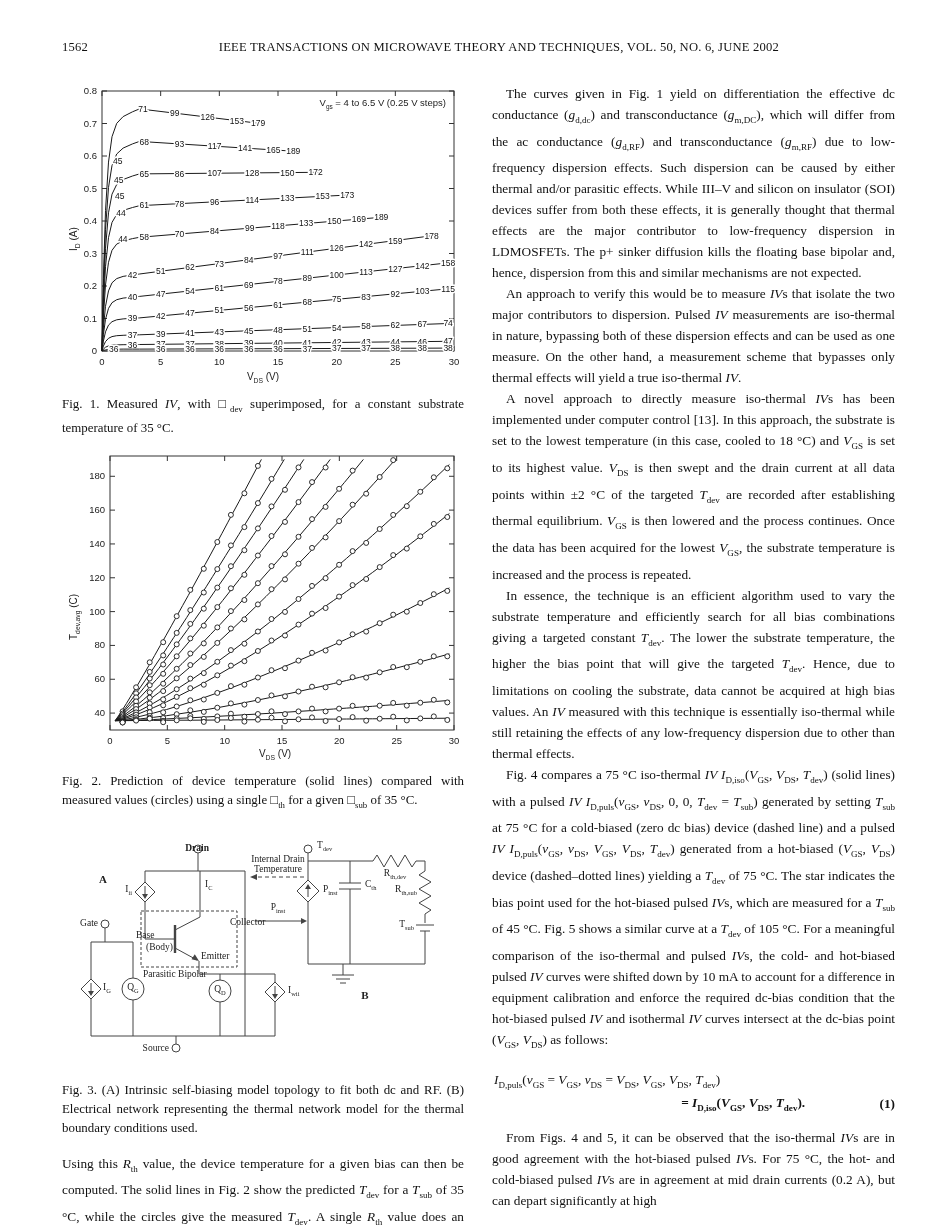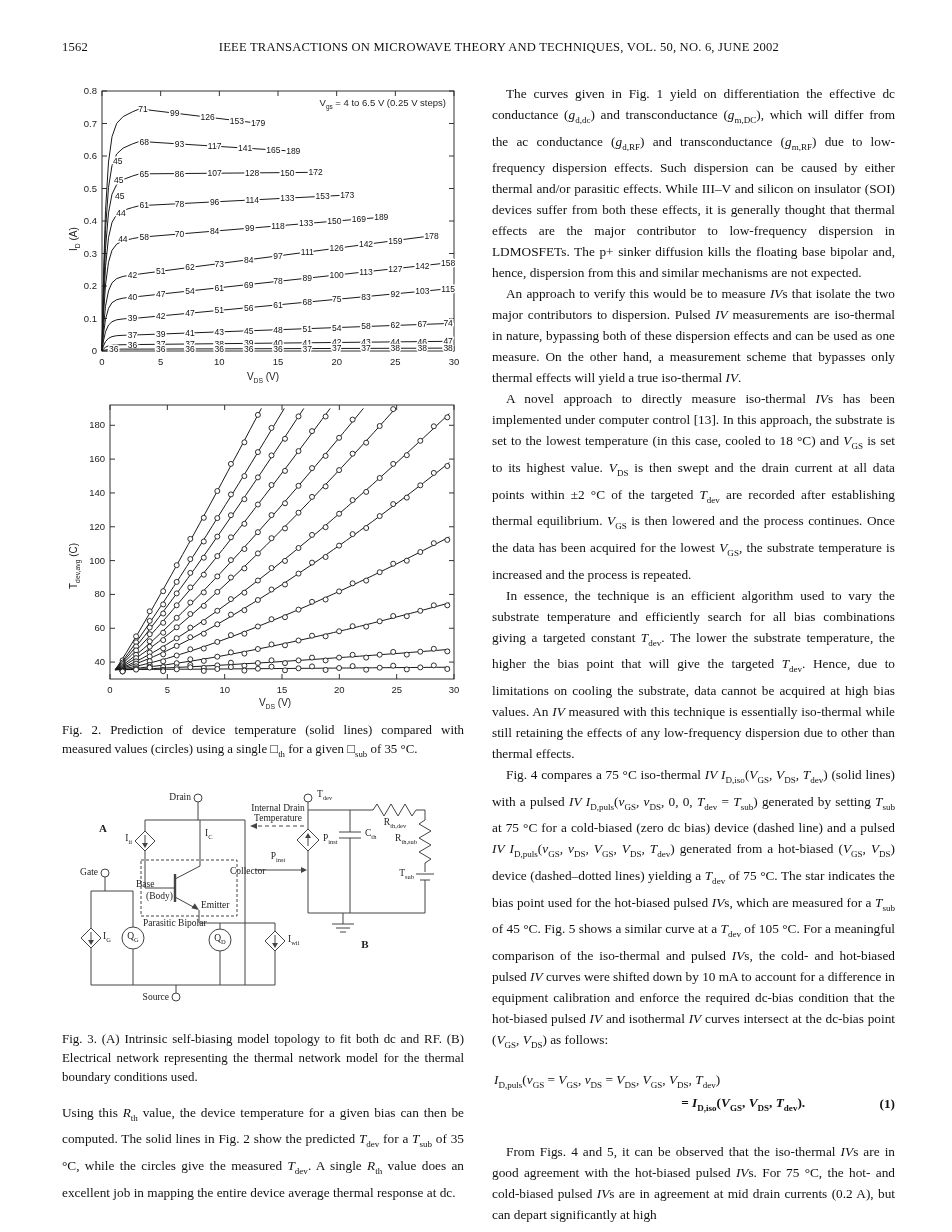--- a/index.html
+++ b/index.html
@@ -25,21 +25,21 @@
   .ylrot{transform:rotate(-90deg);transform-origin:left top;}
   sub{font-size:68%;}
   
   .fig3{position:relative;width:380px;height:242px;margin:14px auto 0 auto;}
   .c3{position:absolute;font-size:9.5px;color:#222;white-space:nowrap;
       transform:translate(-50%,-50%);line-height:10px;}
   .c3l{transform:translate(0,-50%);}
   .c3r{transform:translate(-100%,-50%);}
   .c3b{font-weight:bold;font-size:11px;}
   
-  .eq{margin:16px 0 28px 0;font-size:13.3px;}
+  .eq{margin:16px 0 14px 0;font-size:13.3px;}
   .eq1{padding-left:2px;}
   .eq2{display:flex;align-items:center;margin-top:6px;font-weight:bold;}
   .eq2 .sp1{flex:1.4;} .eq2 .sp2{flex:0.55;}
   .tickfont{font-family:"Liberation Sans","DejaVu Sans",sans-serif;}
 </style>
 </head>
 <body>
 
 <div class="page">
 
@@ -221,20 +221,21 @@
             <text x="55.84" y="80.87500000000003" text-anchor="middle" font-size="8.5px" fill="#111" stroke="#fff" stroke-width="3" paint-order="stroke" class="tickfont">45</text>
             <text x="56.66133333333333" y="100.375" text-anchor="middle" font-size="8.5px" fill="#111" stroke="#fff" stroke-width="3" paint-order="stroke" class="tickfont">45</text>
             <text x="57.834666666666664" y="115.65000000000002" text-anchor="middle" font-size="8.5px" fill="#111" stroke="#fff" stroke-width="3" paint-order="stroke" class="tickfont">45</text>
             <text x="59.008" y="132.875" text-anchor="middle" font-size="8.5px" fill="#111" stroke="#fff" stroke-width="3" paint-order="stroke" class="tickfont">44</text>
             <text x="60.885333333333335" y="158.87500000000003" text-anchor="middle" font-size="8.5px" fill="#111" stroke="#fff" stroke-width="3" paint-order="stroke" class="tickfont">44</text>
           </svg>
         <span class="ann" style="right:18px;top:14px;">V<sub>gs</sub> = 4 to 6.5 V (0.25 V steps)</span>
         <span class="axl" style="left:50%;top:288px;transform:translateX(-50%);">V<sub>DS</sub> (V)</span>
         <span class="axl ylrot" style="left:6px;top:168px;">I<sub>D</sub> (A)</span>
       </div>
+      <p class="cap">Fig. 1.   Measured <i>IV</i>, with □<sub>dev</sub> superimposed, for a constant substrate temperature of 35 °C.</p>
 
       <div class="fig" style="margin-top:8px;">
         <svg id="fig2-svg" width="402" height="318">
             <rect x="48" y="8" width="344" height="274" fill="none" stroke="#333"></rect>
             <line x1="48" y1="282" x2="48" y2="277" stroke="#333"></line>
             <line x1="48" y1="8" x2="48" y2="13" stroke="#333"></line>
             <text x="48" y="296" text-anchor="middle" font-size="9.5px" fill="#222" class="tickfont">0</text>
             <line x1="105.33333333333333" y1="282" x2="105.33333333333333" y2="277" stroke="#333"></line>
             <line x1="105.33333333333333" y1="8" x2="105.33333333333333" y2="13" stroke="#333"></line>
             <text x="105.33333333333333" y="296" text-anchor="middle" font-size="9.5px" fill="#222" class="tickfont">5</text>
@@ -581,21 +582,21 @@
 
             <polygon points="126,132 118.5,130.2 121.8,125.2"></polygon>
 
             <polygon points="184,45 184,51 177,48"></polygon>
 
             <polygon points="228,89 228,95 234,92"></polygon>
           </g>
         </svg>
         <span class="c3 c3b" style="left:30px;top:50px;">A</span>
         <span class="c3 c3b" style="left:292px;top:166px;">B</span>
-        <span class="c3 c3r" style="left:118px;top:19px;">Drain</span>
+        <span class="c3 c3r" style="left:136px;top:19px;font-weight:bold;">Drain</span>
         <span class="c3 c3r" style="left:25px;top:94px;">Gate</span>
         <span class="c3 c3r" style="left:96px;top:219px;">Source</span>
         <span class="c3 c3r" style="left:59px;top:62px;">I<sub>ii</sub></span>
         <span class="c3 c3l" style="left:132px;top:57px;">I<sub>C</sub></span>
         <span class="c3 c3l" style="left:30px;top:160px;">I<sub>G</sub></span>
         <span class="c3" style="left:60px;top:160px;">Q<sub>G</sub></span>
         <span class="c3" style="left:147px;top:162px;">Q<sub>D</sub></span>
         <span class="c3 c3l" style="left:215px;top:163px;">I<sub>wii</sub></span>
         <span class="c3 c3l" style="left:114px;top:93px;padding-left:43px;">Collector</span>
         <span class="c3 c3l" style="left:63px;top:106px;">Base</span>

